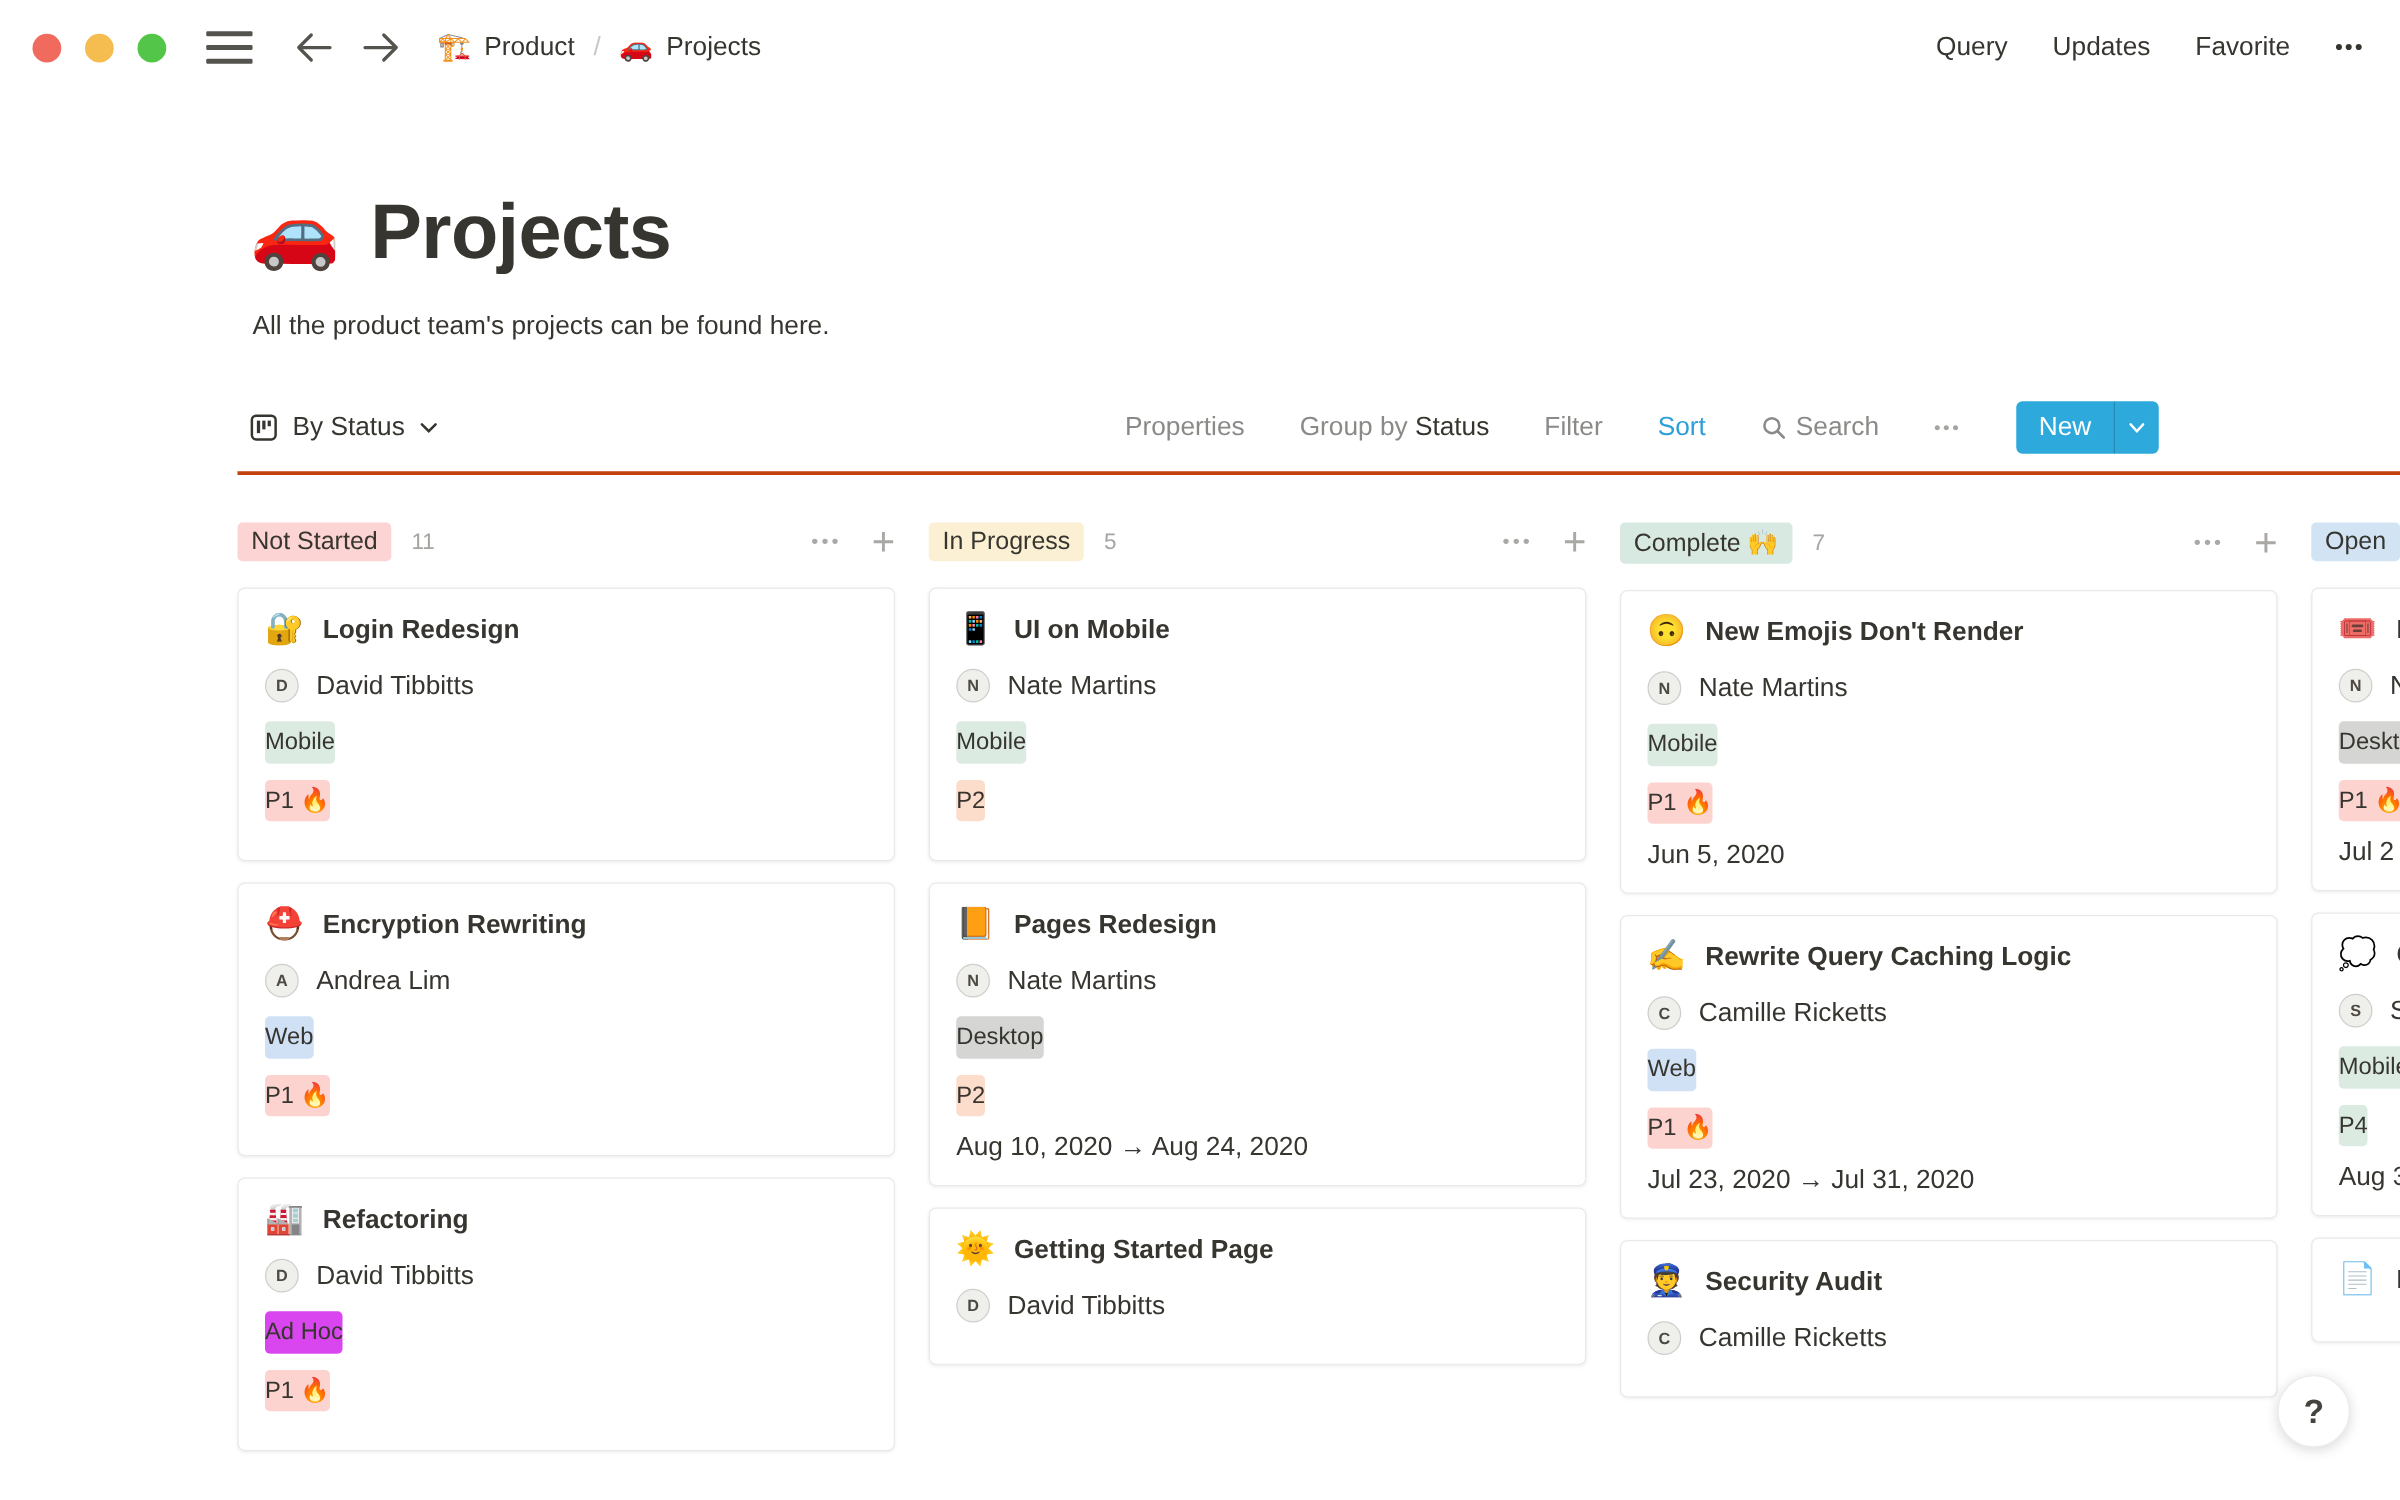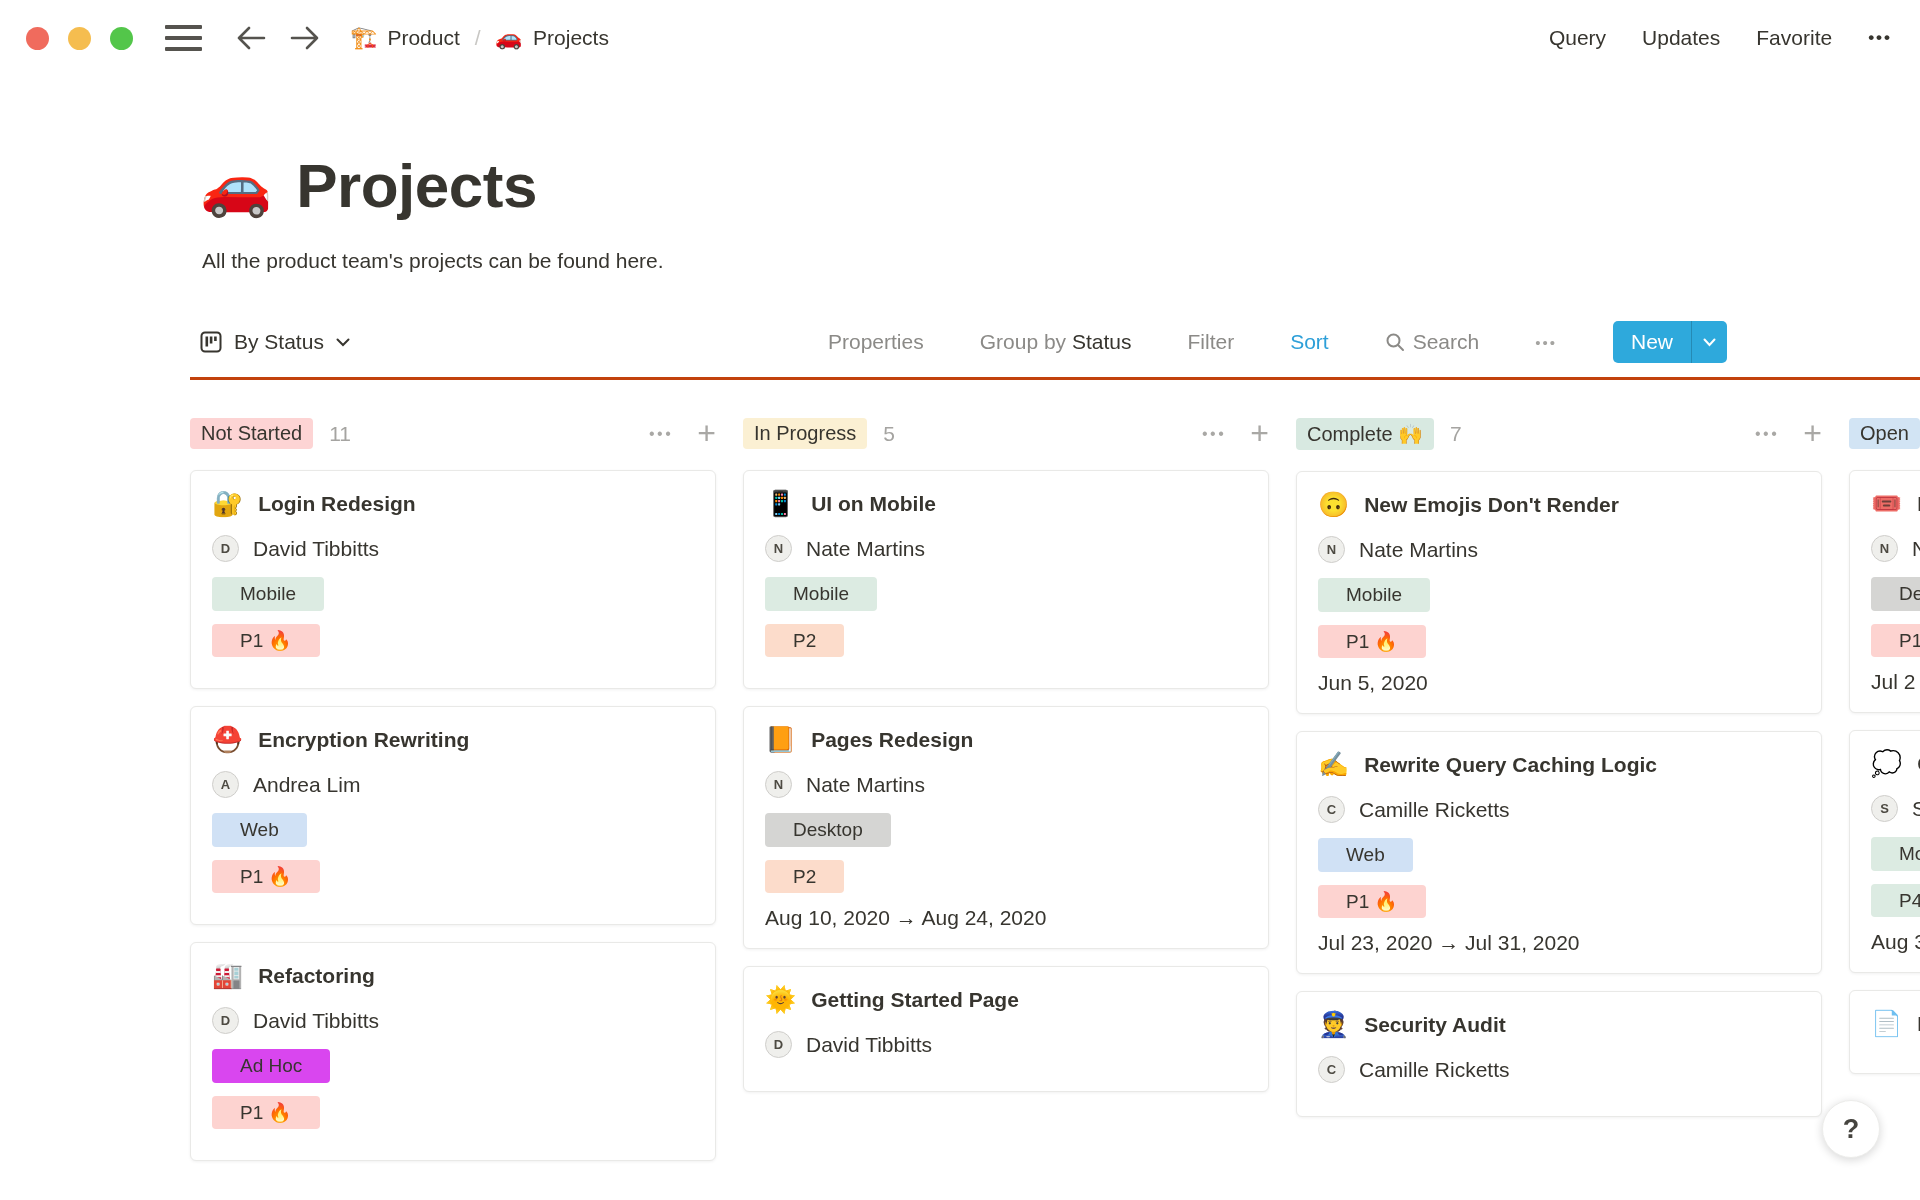--- a/index.html
+++ b/index.html
@@ -28,57 +28,57 @@
   
   .title-row { display:flex; align-items:center; gap:24px; margin:74px 0 0 200px; }
   .page-emoji { font-size:58px; line-height:1; }
   .page-title { font-size:62px; font-weight:700; letter-spacing:-.5px; }
   .page-desc { margin:28px 0 0 202px; font-size:21px; }
 
   
   .toolbar { display:flex; align-items:center; margin:48px 0 0 190px; width:1730px;
     padding:0 193px 14px 10px; border-bottom:3px solid #c2410c; }
   .view-switch { display:flex; align-items:center; gap:12px; font-size:21px; font-weight:500; cursor:pointer; }
-  .toolbar-right { margin-left:auto; display:flex; align-items:center; gap:56px;
+  .toolbar-right { margin-left:auto; display:flex; align-items:center; gap:44px;
     font-size:21px; color:#8b8a87; }
   .toolbar-right .item { cursor:pointer; white-space:nowrap; }
   .group-val { color:#37352f; }
   .sort-item { color:#2d9fd8; }
   .search-item { display:flex; align-items:center; gap:8px; }
   .tb-more { letter-spacing:2px; font-size:15px; color:#a5a4a1; }
   .new-btn { display:flex; align-items:stretch; background:#2ea9dc; border-radius:5px;
     color:#fff; overflow:hidden; cursor:pointer; }
   .new-btn .label { padding:9px 18px; font-size:21px; }
   .new-btn .divider { width:1px; background:rgba(0,0,0,.18); }
   .new-btn .chev { display:flex; align-items:center; padding:0 11px; }
 
   
   .board { display:flex; align-items:flex-start; gap:27px; padding-left:190px;
     margin-top:38px; width:max-content; }
   .column { width:526px; flex:none; }
   .col-header { display:flex; align-items:center; gap:16px; margin-bottom:21px; }
   .col-badge { font-size:20px; padding:4px 11px; border-radius:4px; white-space:nowrap; cursor:pointer; }
-  .col-count { font-size:21px; color:#a5a4a1; }
+  .col-count { font-size:18px; color:#a5a4a1; }
   .col-spacer { flex:1; }
   .col-dots { color:#a9a8a5; font-size:16px; letter-spacing:2.5px; cursor:pointer; }
   .col-plus { color:#a9a8a5; font-size:32px; font-weight:300; line-height:.8; cursor:pointer; margin-left:8px; }
 
   .card { background:#fff; border:1px solid #e9e9e7; border-radius:6px;
     box-shadow:0 1px 3px rgba(15,15,15,.06); padding:20px 21px 18px 21px;
     margin-bottom:17px; cursor:pointer; }
   .card-title { display:flex; align-items:center; gap:15px; font-size:21px;
     font-weight:600; margin-bottom:19px; white-space:nowrap; }
   .card-emoji { font-size:25px; line-height:1; }
   .card-person { display:flex; align-items:center; gap:14px; font-size:21px;
     margin-bottom:15px; white-space:nowrap; }
   .avatar { width:27px; height:27px; flex:none; border-radius:50%; background:#efefec;
     border:1px solid #cfcecb; color:#4d4a42; font-size:13px; font-weight:700;
     display:flex; align-items:center; justify-content:center; }
   .tag-row { margin-bottom:13px; }
-  .tag { display:inline-block; font-size:19px; line-height:1.45; padding:3px 28px;
+  .tag { display:inline-block; font-size:19px; line-height:1.45; padding:3px 0;
     border-radius:4px; white-space:nowrap; }
   .tag-green { background:#dcebe2; }
   .tag-blue  { background:#d0e1f5; }
   .tag-gray  { background:#d5d5d3; }
   .tag-brown { background:#d946ef; }
   .tag-red   { background:#fdd3d0; }
   .tag-peach { background:#fcdccb; }
   .card-date { font-size:21px; margin-top:6px; white-space:nowrap; }
 
   

